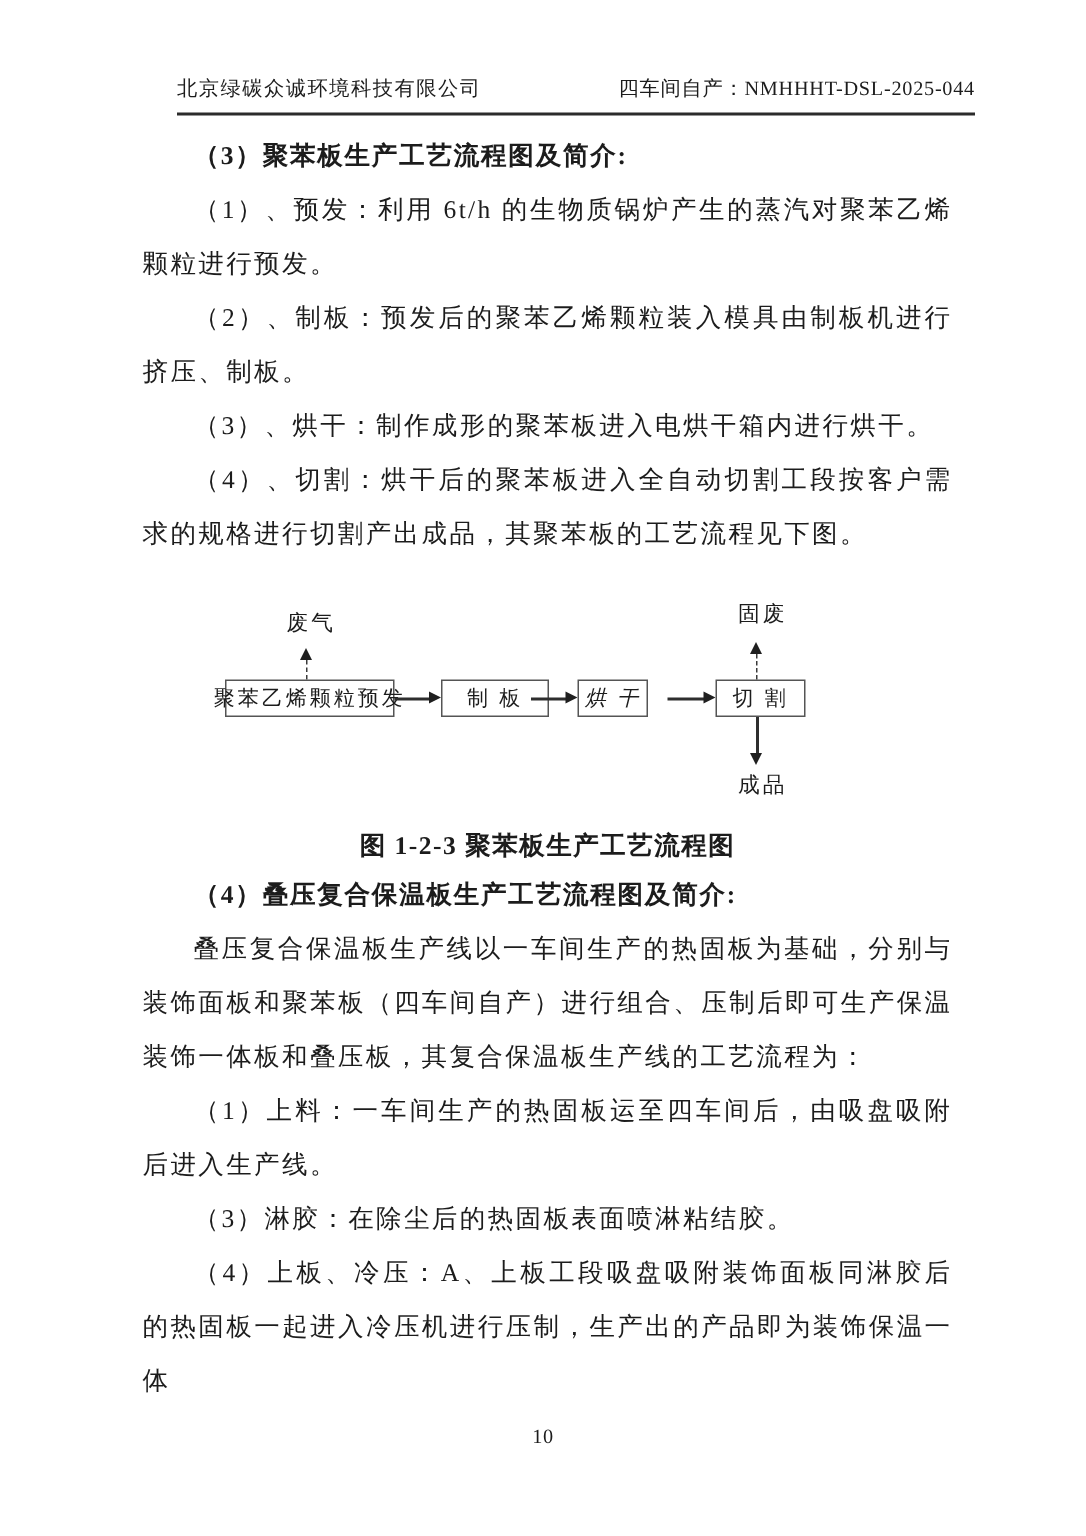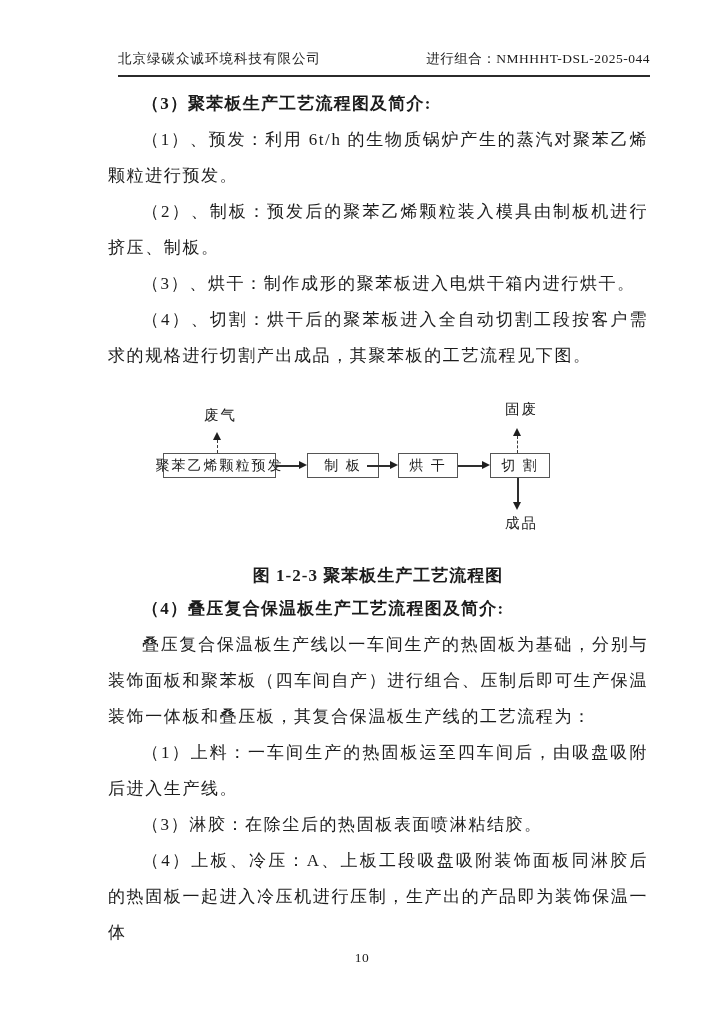--- a/index.html
+++ b/index.html
@@ -13,29 +13,29 @@
   
   .hdr{
     position:absolute;left:106px;right:74px;top:50px;
     display:flex;justify-content:space-between;align-items:baseline;
     font-size:13.5px;letter-spacing:1px;
     padding-bottom:7px;border-bottom:2px solid #2b2b2b;margin-left:12px;
   }
   .hdr .right{letter-spacing:0.5px;}
 
   
-  .main{position:absolute;left:108px;top:86px;width:540px;}
+  .main{position:absolute;left:95px;top:86px;width:540px;}
   .main p{
     margin:0;font-size:17px;line-height:36px;letter-spacing:1.6px;
     text-align:justify;text-indent:2em;
   }
   .main p.h{font-weight:bold;letter-spacing:1.2px;}
   .main p.cap{
     font-weight:bold;text-align:center;text-indent:0;
-    line-height:30px;margin-top:20px;letter-spacing:1px;
+    line-height:30px;margin-top:8px;letter-spacing:1px;
   }
 
   
   .diagram{position:relative;width:540px;height:141px;margin-top:26px;}
   .fbox{
     position:absolute;height:25px;border:1.4px solid #555;
     display:flex;align-items:center;justify-content:center;
     font-size:14px;letter-spacing:2px;white-space:nowrap;box-sizing:border-box;
   }
   .flabel{position:absolute;font-size:14.5px;letter-spacing:2px;white-space:nowrap;}
@@ -58,21 +58,21 @@
     font-size:13.5px;letter-spacing:0.5px;margin-top:17px;
   }
 </style>
 </head>
 <body>
 
 <div class="page">
 
   <div class="hdr">
     <span>北京绿碳众诚环境科技有限公司</span>
-    <span class="right"><span>进行组合：</span><span>NMHHHT-DSL-2025-044</span></span>
+    <span class="right"><span>四车间自产：</span><span>NMHHHT-DSL-2025-044</span></span>
   </div>
 
   <div class="main">
     <p class="h">（3）聚苯板生产工艺流程图及简介:</p>
     <p>（1）、预发：利用 6t/h 的生物质锅炉产生的蒸汽对聚苯乙烯颗粒进行预发。</p>
     <p>（2）、制板：预发后的聚苯乙烯颗粒装入模具由制板机进行挤压、制板。</p>
     <p>（3）、烘干：制作成形的聚苯板进入电烘干箱内进行烘干。</p>
     <p>（4）、切割：烘干后的聚苯板进入全自动切割工段按客户需求的规格进行切割产出成品，其聚苯板的工艺流程见下图。</p>
 
     <div class="diagram">
@@ -82,21 +82,21 @@
       <span class="vdash" style="left:109px;top:40px;height:13px;"></span>
 
       <div class="fbox" style="left:55px;top:53px;width:113px;">聚苯乙烯颗粒预发</div>
       <span class="hline" style="left:168px;top:65px;width:24px;"></span>
       <span class="tri-right" style="left:191px;top:61px;"></span>
 
       <div class="fbox" style="left:199px;top:53px;width:72px;">制 板</div>
       <span class="hline" style="left:259px;top:65px;width:24px;"></span>
       <span class="tri-right" style="left:282px;top:61px;"></span>
 
-      <div class="fbox" style="left:290px;top:53px;width:60px;">烘 干</div>
+      <div class="fbox" style="left:290px;top:53px;width:47px;font-style:italic;">烘 干</div>
       <span class="hline" style="left:350px;top:65px;width:25px;"></span>
       <span class="tri-right" style="left:374px;top:61px;"></span>
 
       <div class="fbox" style="left:382px;top:53px;width:60px;">切 割</div>
 
       <span class="flabel" style="left:397px;top:0px;">固废</span>
       <span class="tri-up" style="left:405px;top:28px;"></span>
       <span class="vdash" style="left:409px;top:36px;height:17px;"></span>
 
       <span class="vline" style="left:409px;top:78px;height:24px;"></span>

